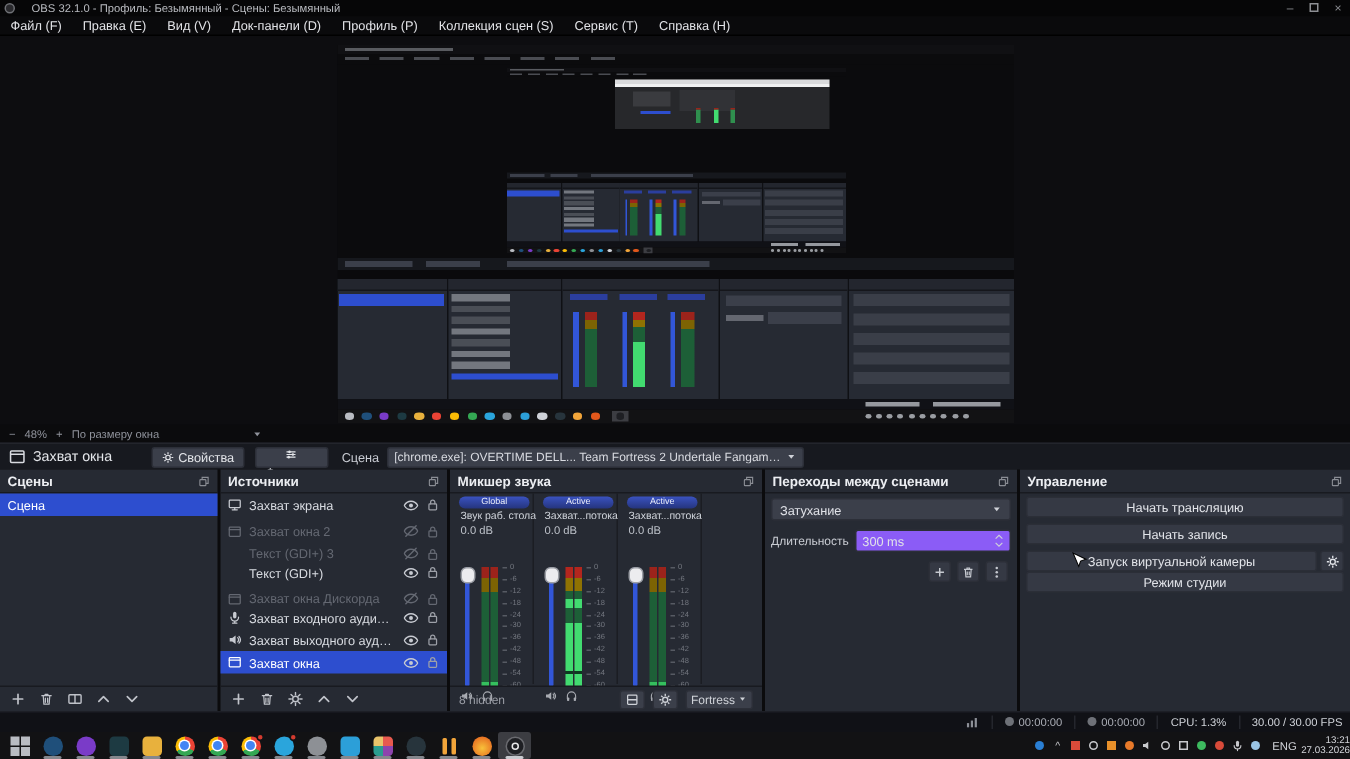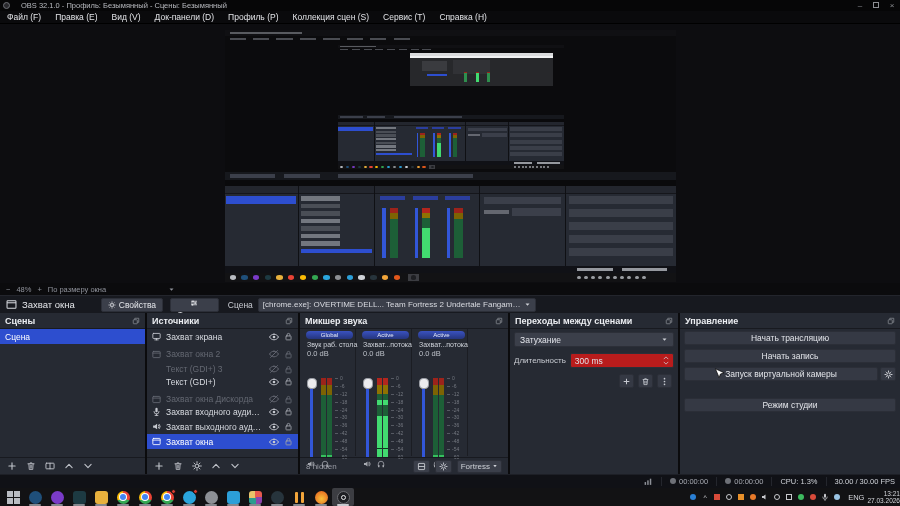--- a/index.html
+++ b/index.html
@@ -44,21 +44,21 @@
   .mx-handle{position:absolute;left:2.5px;top:0;width:10px;height:11px;background:#ececef;border-radius:4px;border:1px solid #9a9da4;}
   .mx-col{position:absolute;top:0;width:5px;height:80px;}
   .mx-scale{position:absolute;left:31px;top:-2px;width:20px;height:84px;display:flex;flex-direction:column;justify-content:space-between;}
   .mx-scale div{font-size:5px;color:#747880;line-height:5px;display:flex;align-items:center;gap:2px;}
   .mx-scale div::before{content:"";width:3px;height:1px;background:#565a63;display:inline-block;}
   .mx-icons{position:absolute;left:3px;top:131px;display:flex;gap:6px;color:#a7aab1;}
   #mixer-footer{position:absolute;left:0;bottom:0;width:100%;height:17px;border-top:1px solid #181a20;display:flex;align-items:center;font-size:8px;color:#9a9da6;padding:0 6px;}
   .mfbtn{height:13px;min-width:16px;background:#3b3f4a;border:1px solid #2c2f38;border-radius:2px;display:inline-flex;align-items:center;justify-content:center;color:#cfd2d8;margin-left:5px;padding:0 3px;gap:2px;font-size:8px;}
   
   .tsel{height:15px;background:#3b3f4a;border:1px solid #2c2f38;border-radius:2px;display:flex;align-items:center;justify-content:space-between;padding:0 5px;font-size:8.5px;color:#e0e2e8;}
-  .tspin{height:15px;background:#b91c1c;border:1px solid #2c2f38;border-radius:2px;display:flex;align-items:center;justify-content:space-between;padding:0 4px;font-size:8.5px;color:#e0e2e8;}
+  .tspin{height:15px;background:#8b5cf6;border:1px solid #2c2f38;border-radius:2px;display:flex;align-items:center;justify-content:space-between;padding:0 4px;font-size:8.5px;color:#e0e2e8;}
   .tibtn{width:15px;height:14px;background:#353944;border:1px solid #2c2f38;border-radius:2px;display:inline-flex;align-items:center;justify-content:center;color:#c6c9d0;}
   
   .ctl-btn{position:absolute;left:4px;width:212px;height:14px;background:#353944;border:1px solid #2b2e37;border-radius:2px;color:#e2e4e9;font-size:8.5px;display:flex;align-items:center;justify-content:center;white-space:nowrap;}
   
   #statusbar{left:0;top:474px;width:900px;height:14px;background:#101116;border-top:1px solid #1d1f26;display:flex;align-items:center;justify-content:flex-end;gap:8px;font-size:7.5px;color:#a8abb3;padding-right:5px;}
   .st-sep{width:1px;height:9px;background:#24262d;}
   .st-dot{width:6px;height:6px;border-radius:50%;background:#6e7178;display:inline-block;margin-right:3px;}
   
   #taskbar{left:0;top:488px;width:900px;height:18px;background:#121214;display:flex;align-items:center;}
   .tb-app{position:relative;width:22px;height:18px;display:flex;align-items:center;justify-content:center;}
@@ -867,21 +867,21 @@
     <div class="ctl-btn" style="top:36px;">Начать запись</div>
     <div class="ctl-btn" style="top:54px;width:194px;">Запуск виртуальной камеры</div>
     <div class="ctl-btn" style="top:54px;left:200px;width:16px;">
         <span class="ic" style="width:9px;height:9px;">
           <svg viewBox="0 0 16 16" fill="none" stroke="currentColor" stroke-width="1.6">
             <circle cx="8" cy="8" r="3"></circle>
             <path d="M8 1v2.5M8 12.5V15M1 8h2.5M12.5 8H15M3.2 3.2l1.7 1.7M11.1 11.1l1.7 1.7M12.8 3.2l-1.7 1.7M4.9 11.1l-1.7 1.7"></path>
           </svg>
         </span>
       </div>
-    <div class="ctl-btn" style="top:85px;">Режим студии</div>
+    <div class="ctl-btn" style="top:68px;">Режим студии</div>
     <span class="ic abs" style="left:34px;top:55px;width:11px;height:11px;z-index:5;">
         <svg viewBox="0 0 16 16">
           <path d="M2 1l5.5 13 1.8-5.2L14.5 7z" fill="#fff" stroke="#000" stroke-width="1"></path>
         </svg>
       </span>
   </div>
 
   <div class="abs" id="statusbar">
     <span class="ic" style="width:10px;height:9px;color:#8d9097;">
         <svg viewBox="0 0 16 16">

